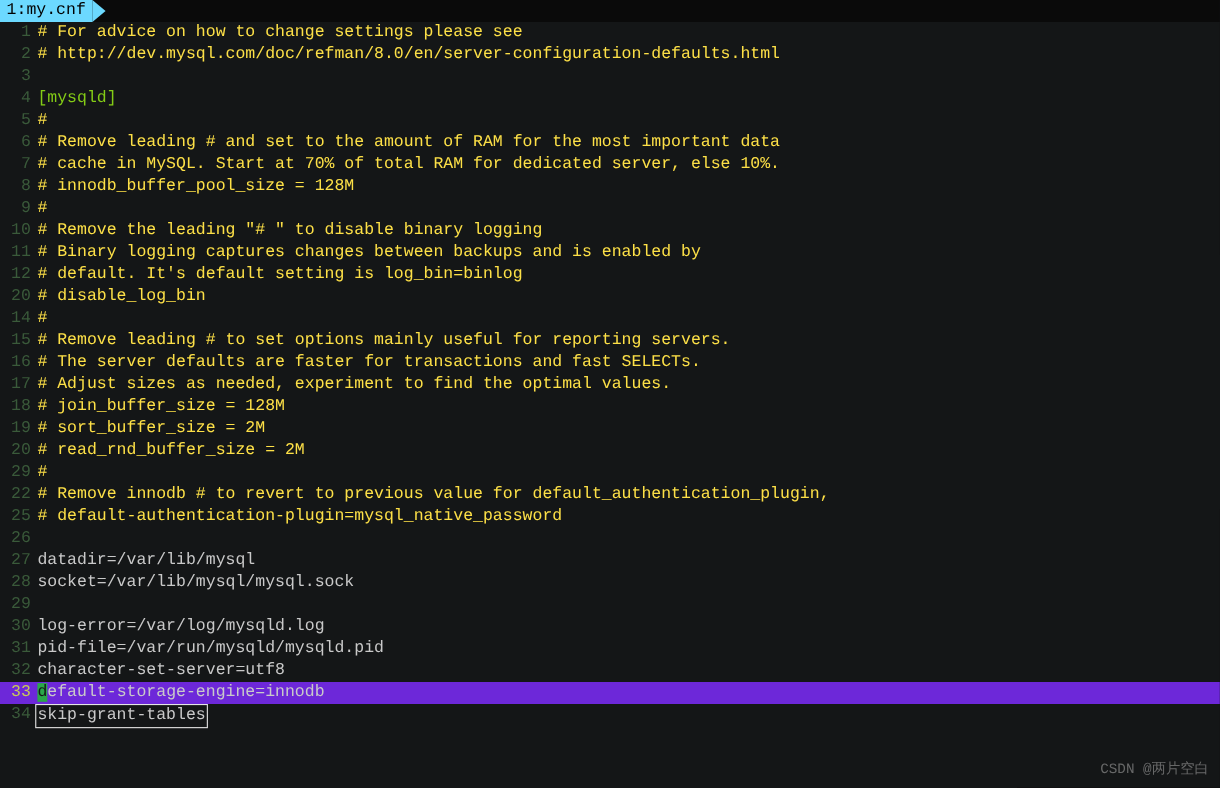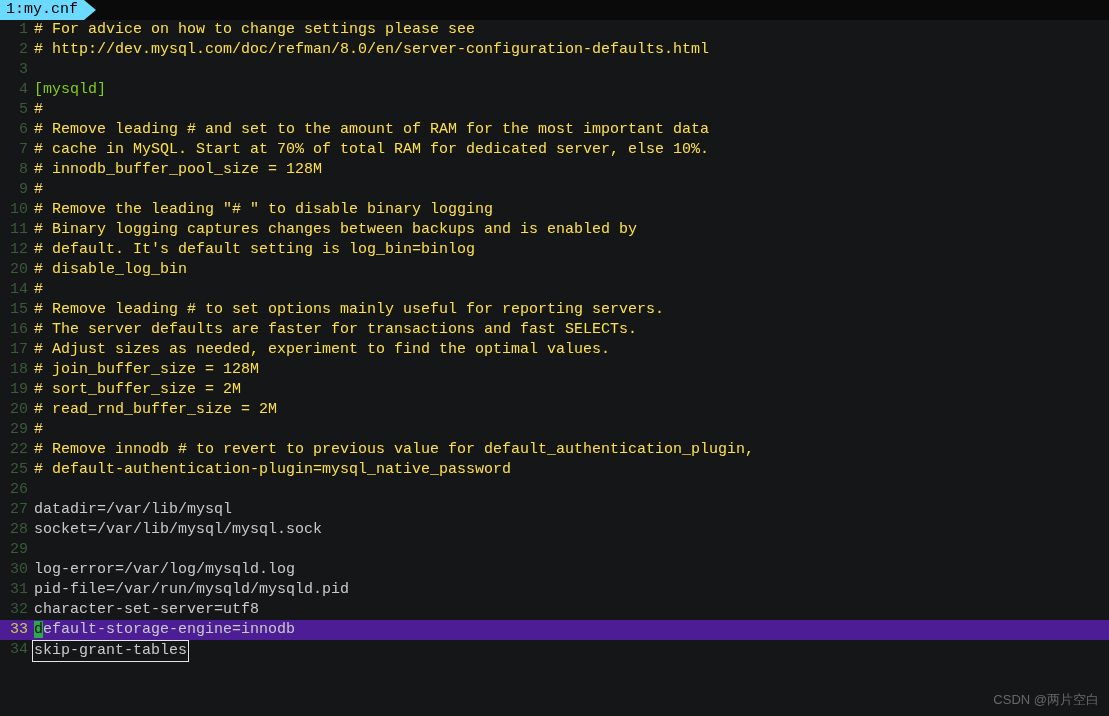--- a/index.html
+++ b/index.html
@@ -9,23 +9,23 @@
   .tab-inner{background:#6cd9ff;color:#000;padding:0 6px;display:flex;align-items:center;height:20px}
   .tab-inner .num{color:#000}
   .code-area{position:absolute;top:20px;left:0;right:0;bottom:0}
   .line{display:flex;height:20px;white-space:pre}
   .gutter{width:28px;text-align:right;padding-right:6px;color:#3a5a3a;flex:0 0 28px;user-select:none}
   .gutter.bright{color:#c9c956}
   .code{flex:1;white-space:pre;color:#c9c9c9}
   .cmt{color:#fde047}
   .txt{color:#c9c9c9}
   .sec{color:#84cc16}
-  .hl-line{background:#4c1d95}
+  .hl-line{background:#6d28d9}
   .framed{border:1px solid #e5e5e5;display:inline-block;padding:0 1px;margin-left:-2px}
-  .watermark{position:absolute;right:10px;bottom:6px;color:#8a8a8a;font-family:Liberation Sans, sans-serif;font-size:13px;opacity:.7}
+  .watermark{position:absolute;right:10px;bottom:6px;color:#8a8a8a;font-family:Liberation Mono, monospace;font-size:13px;opacity:.7}
   .cursor-block{background:#2aa84a;color:#141617}
 </style>
 </head>
 <body>
 
 <div class="editor">
 
   <div class="tabbar">
     <div class="tab-inner">
       <span class="num">1:</span>

